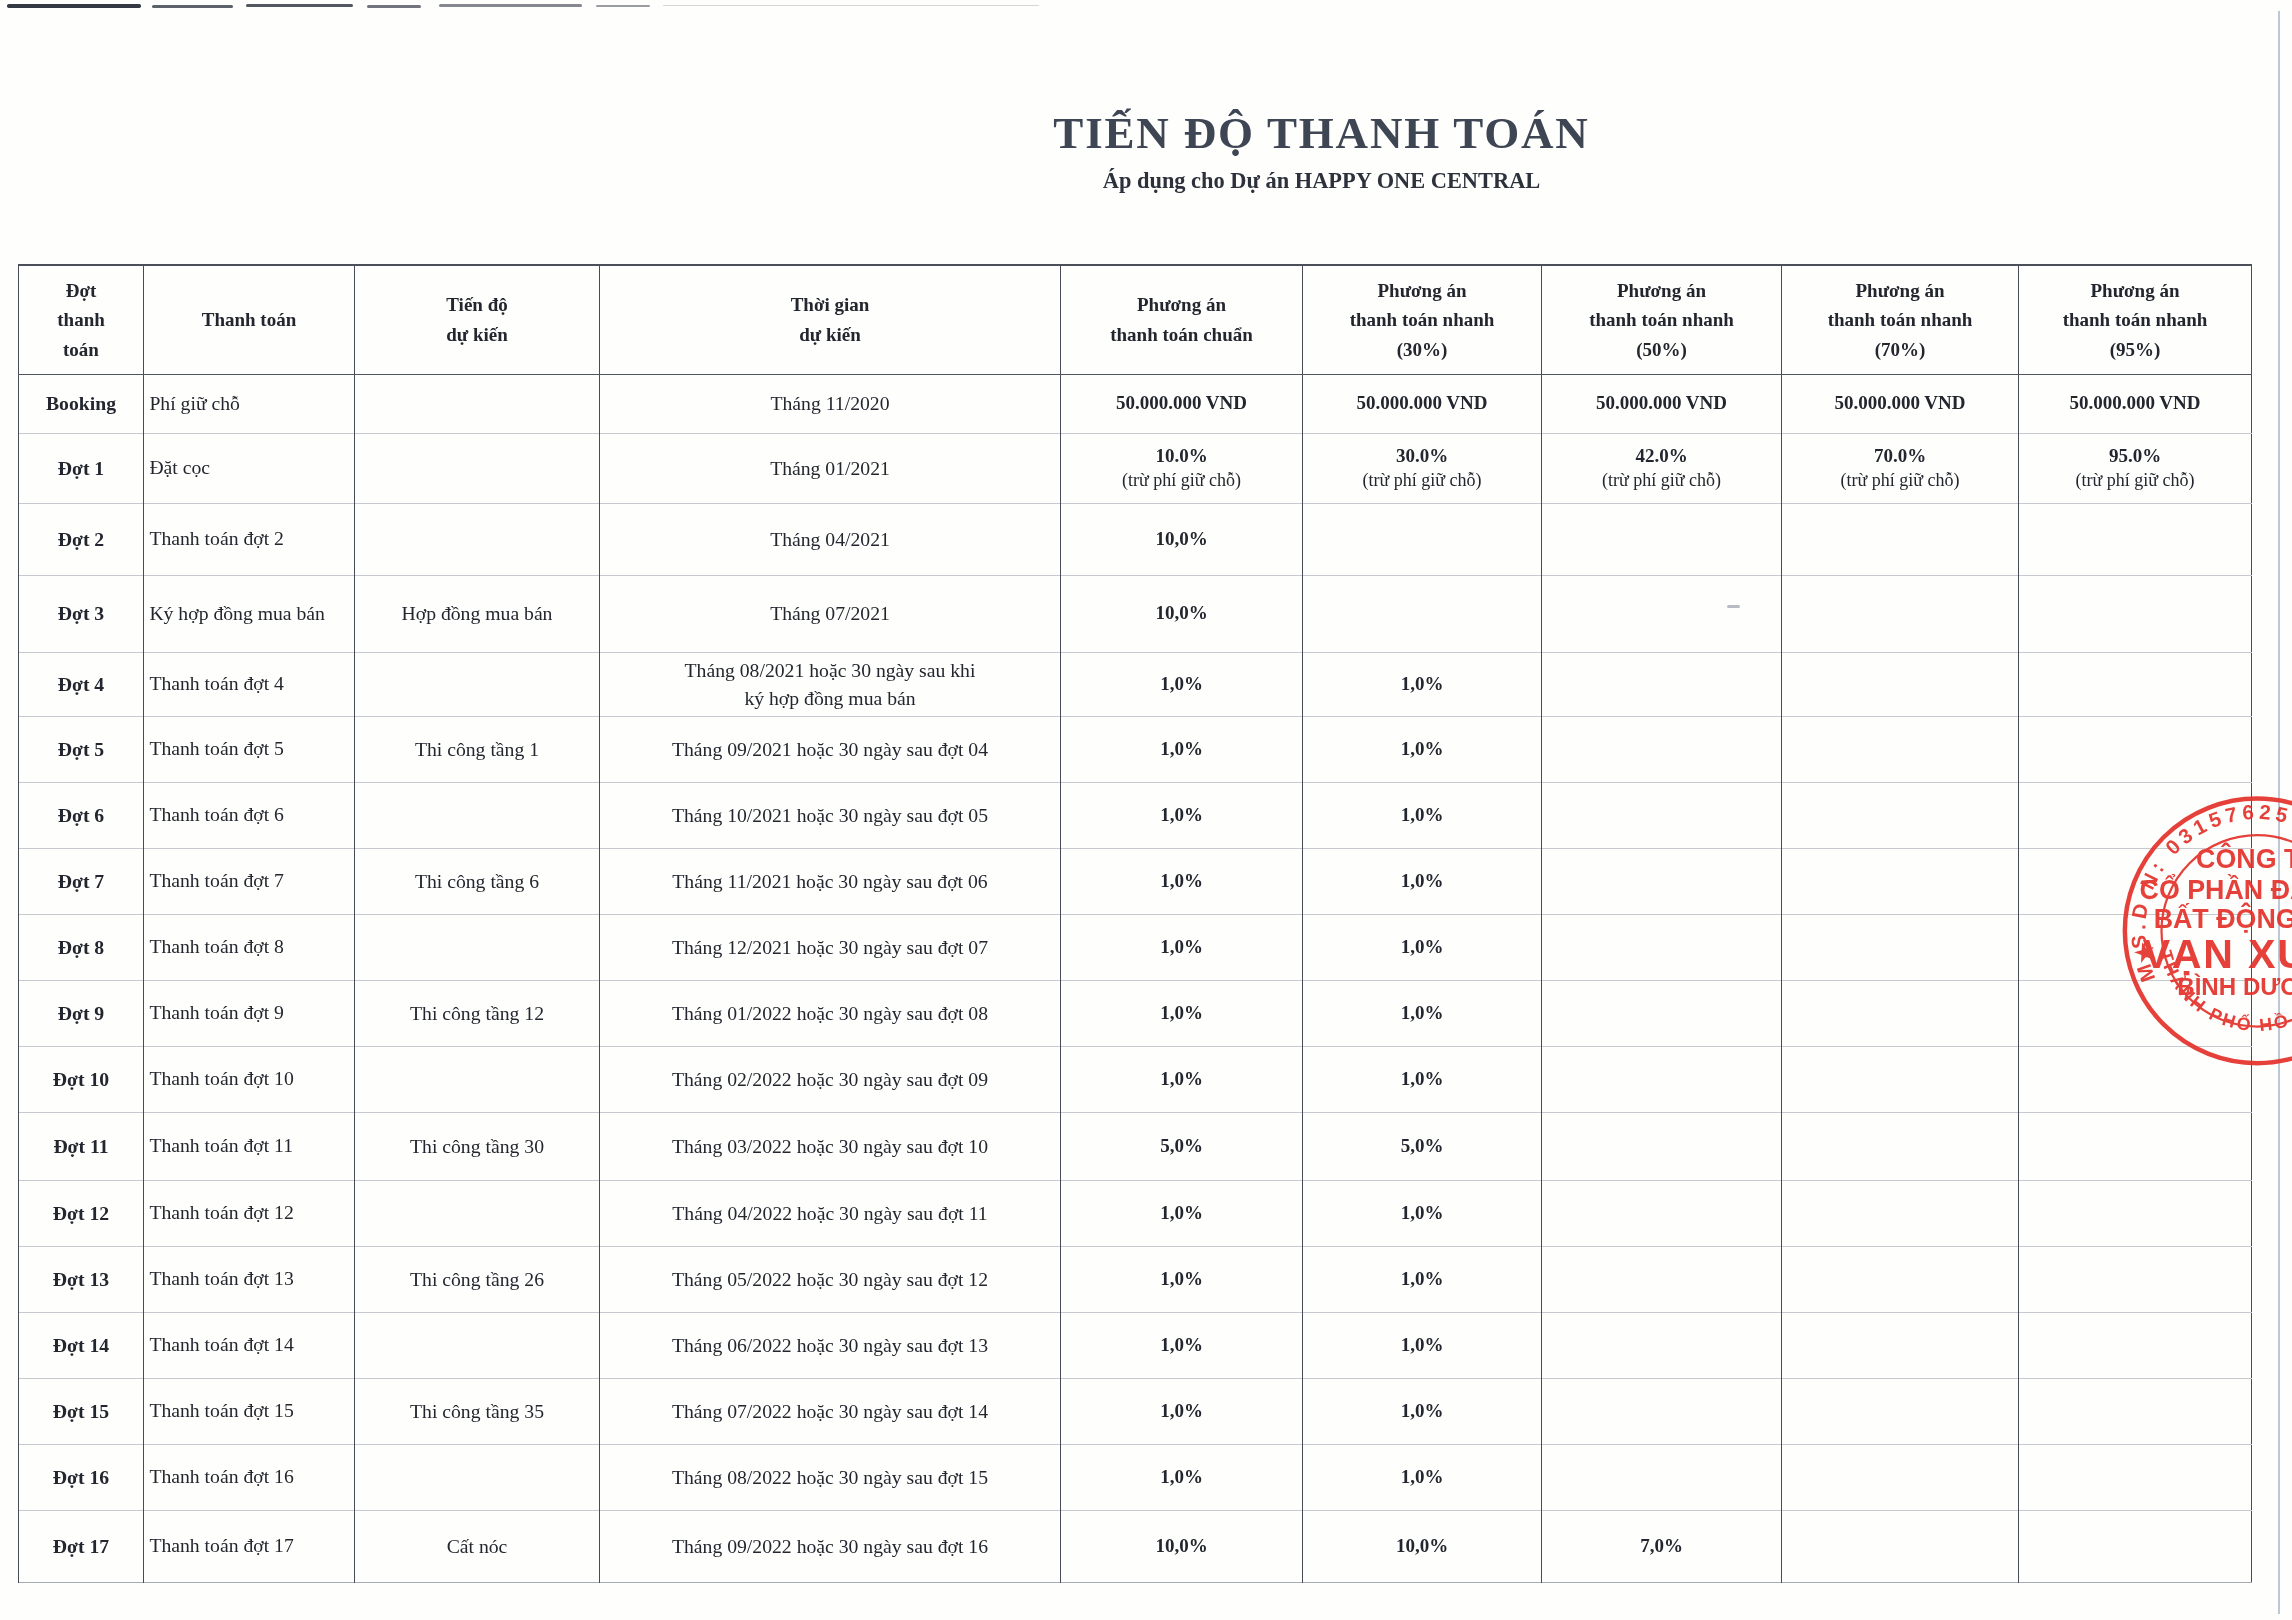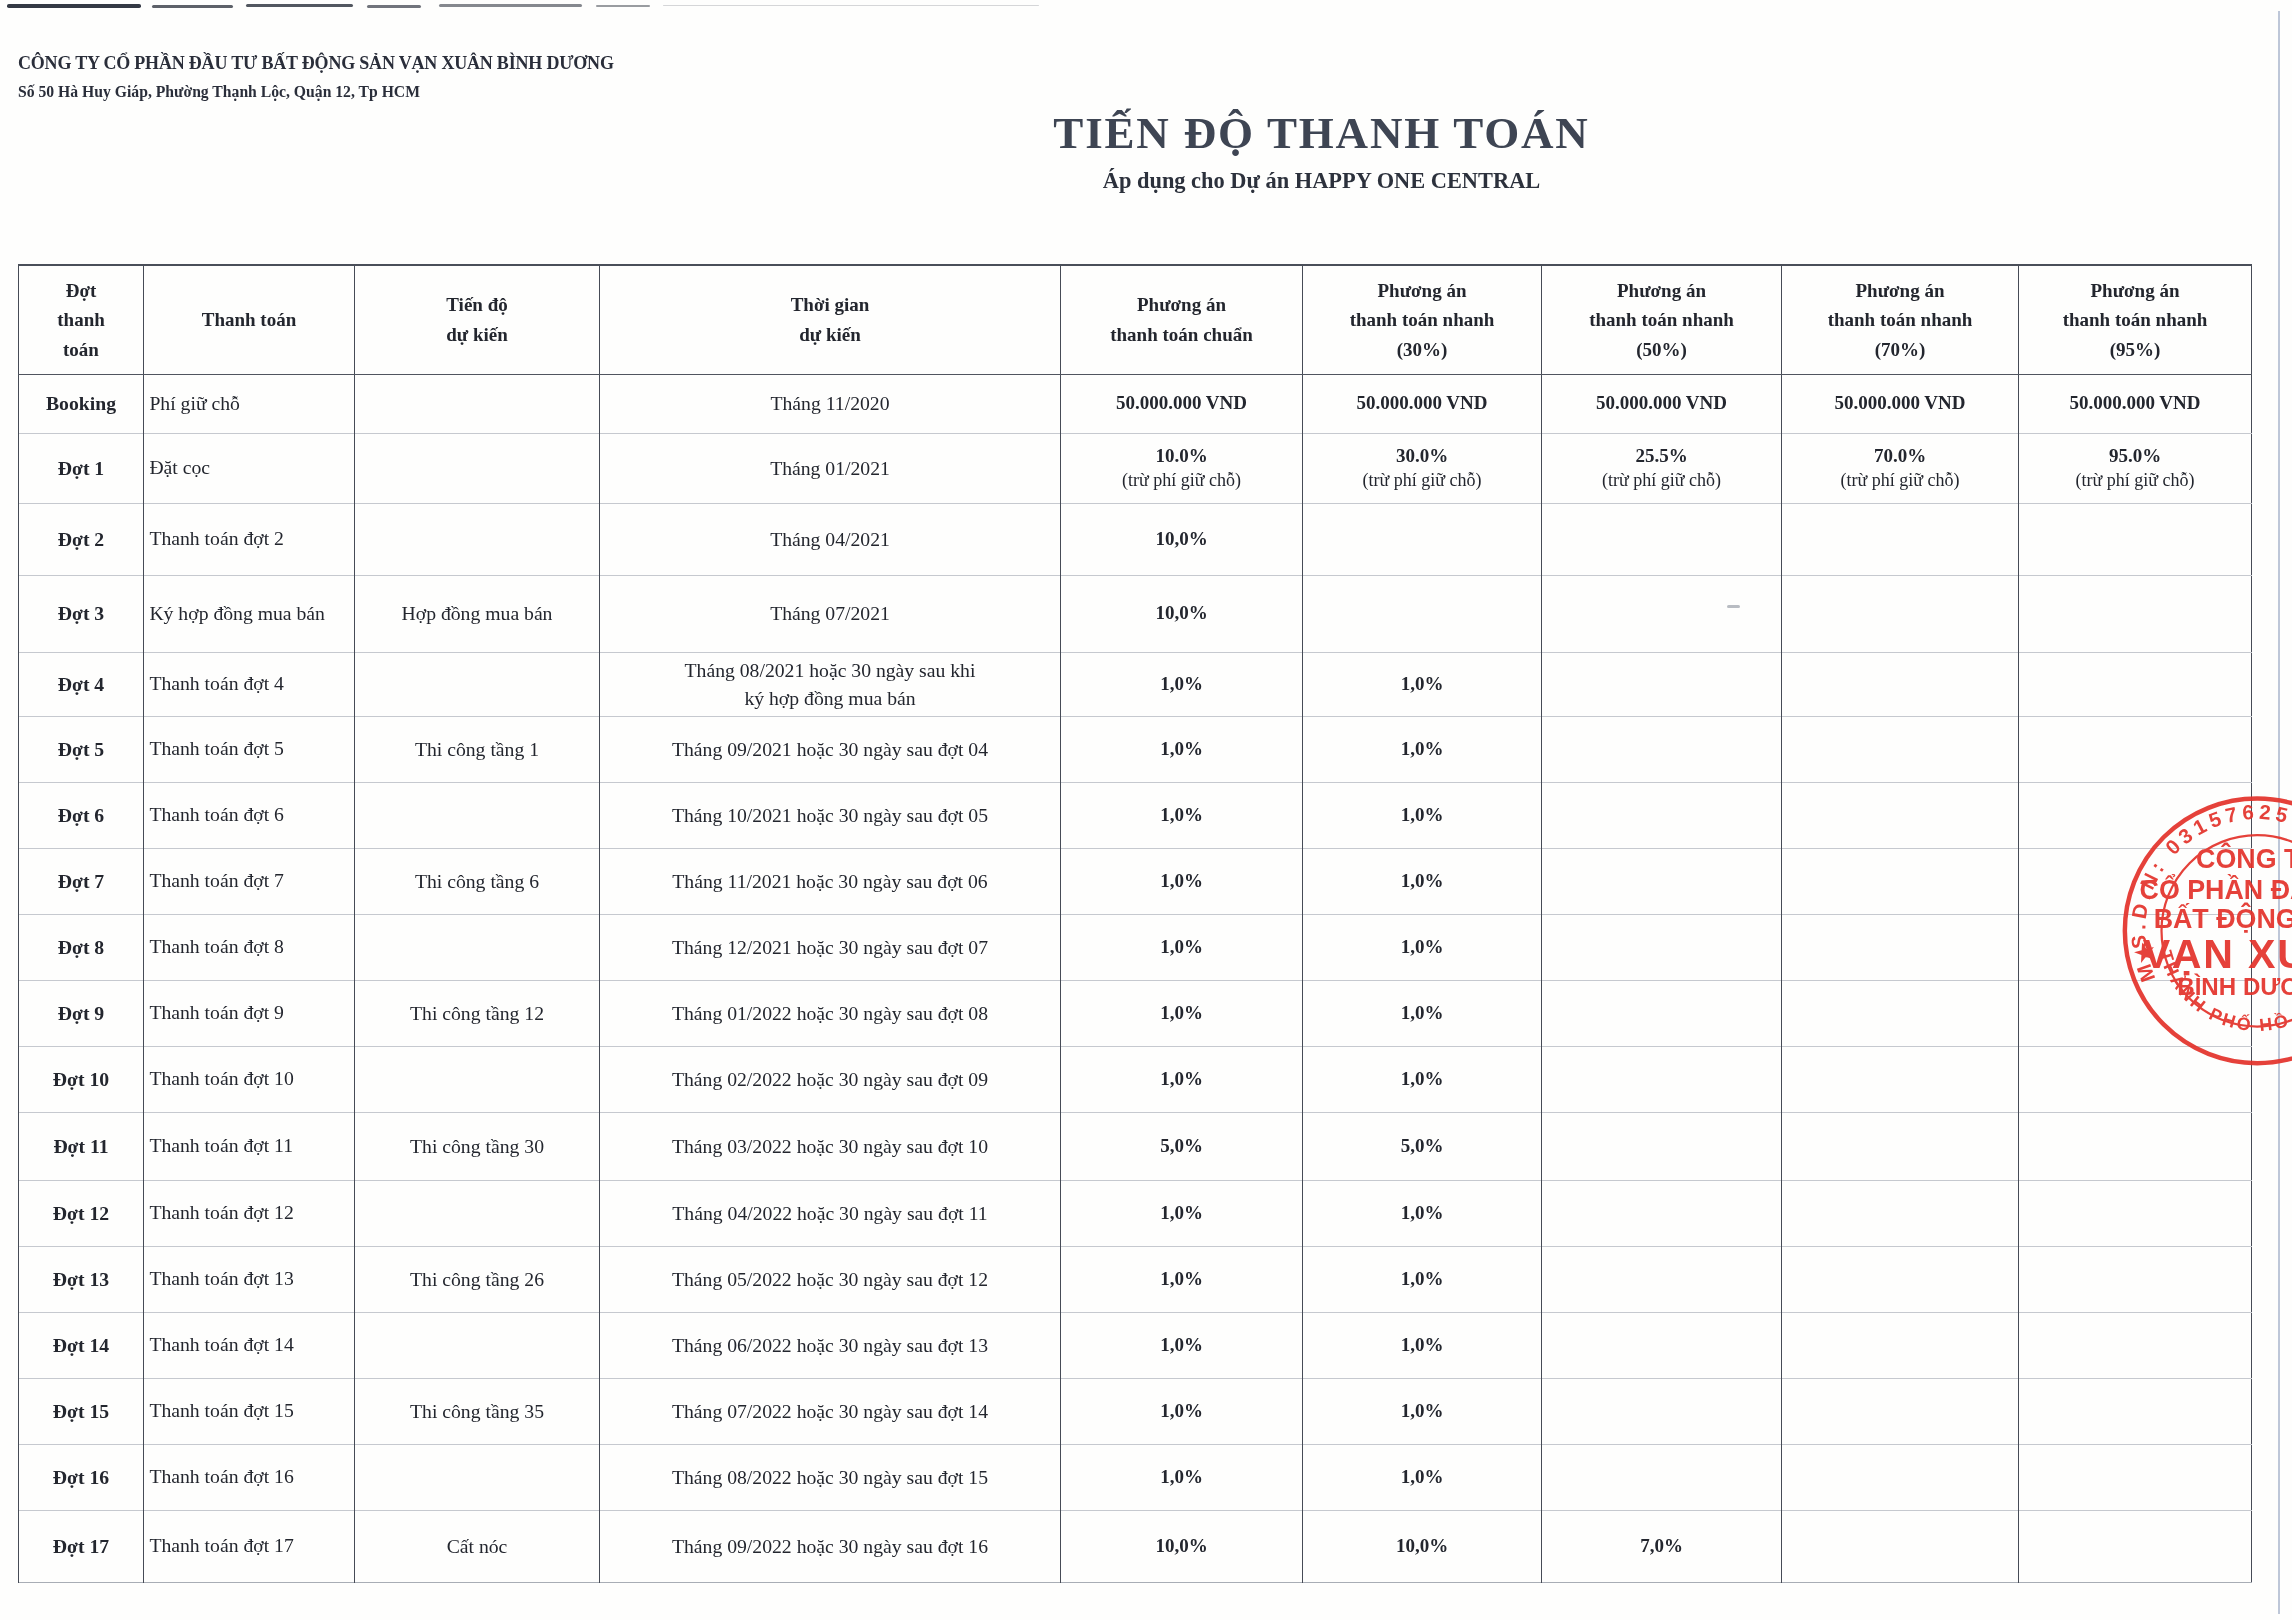--- a/index.html
+++ b/index.html
@@ -58,24 +58,20 @@
     <div class="scanline" style="left:152px;top:4.5px;width:81px;height:3.6px;opacity:.8;"></div>
     <div class="scanline" style="left:246px;top:3.6px;width:107px;height:3.6px;opacity:.85;"></div>
     <div class="scanline" style="left:367px;top:4.5px;width:54px;height:3.6px;opacity:.7;"></div>
     <div class="scanline" style="left:439px;top:3.6px;width:143px;height:3.6px;opacity:.6;"></div>
     <div class="scanline" style="left:596px;top:4.5px;width:54px;height:2.7px;opacity:.5;"></div>
     <div class="scanline" style="left:663px;top:4.5px;width:376px;height:1.8px;opacity:.2;"></div>
   </div>
 
   <div id="page-edge-line"></div>
 
-  <div id="company">
-    <div class="name">CÔNG TY CỔ PHẦN ĐẦU TƯ BẤT ĐỘNG SẢN VẠN XUÂN BÌNH DƯƠNG</div>
-    <div class="addr">Số 50 Hà Huy Giáp, Phường Thạnh Lộc, Quận 12, Tp HCM</div>
-  </div>
 
   <div id="title-block">
     <div id="doc-title">TIẾN ĐỘ THANH TOÁN</div>
     <div id="doc-subtitle">Áp dụng cho Dự án HAPPY ONE CENTRAL</div>
   </div>
 
   <table id="pay-table">
     <colgroup>
       <col style="width:125px">
         <col style="width:211px">
@@ -142,21 +138,21 @@
           <td class="c-time">Tháng 01/2021</td>
           <td class="c-pct">
             <div class="pct-main">10.0%</div>
             <div class="pct-note">(trừ phí giữ chỗ)</div>
           </td>
           <td class="c-pct">
             <div class="pct-main">30.0%</div>
             <div class="pct-note">(trừ phí giữ chỗ)</div>
           </td>
           <td class="c-pct">
-            <div class="pct-main">25.5%</div>
+            <div class="pct-main">42.0%</div>
             <div class="pct-note">(trừ phí giữ chỗ)</div>
           </td>
           <td class="c-pct">
             <div class="pct-main">70.0%</div>
             <div class="pct-note">(trừ phí giữ chỗ)</div>
           </td>
           <td class="c-pct">
             <div class="pct-main">95.0%</div>
             <div class="pct-note">(trừ phí giữ chỗ)</div>
           </td>

